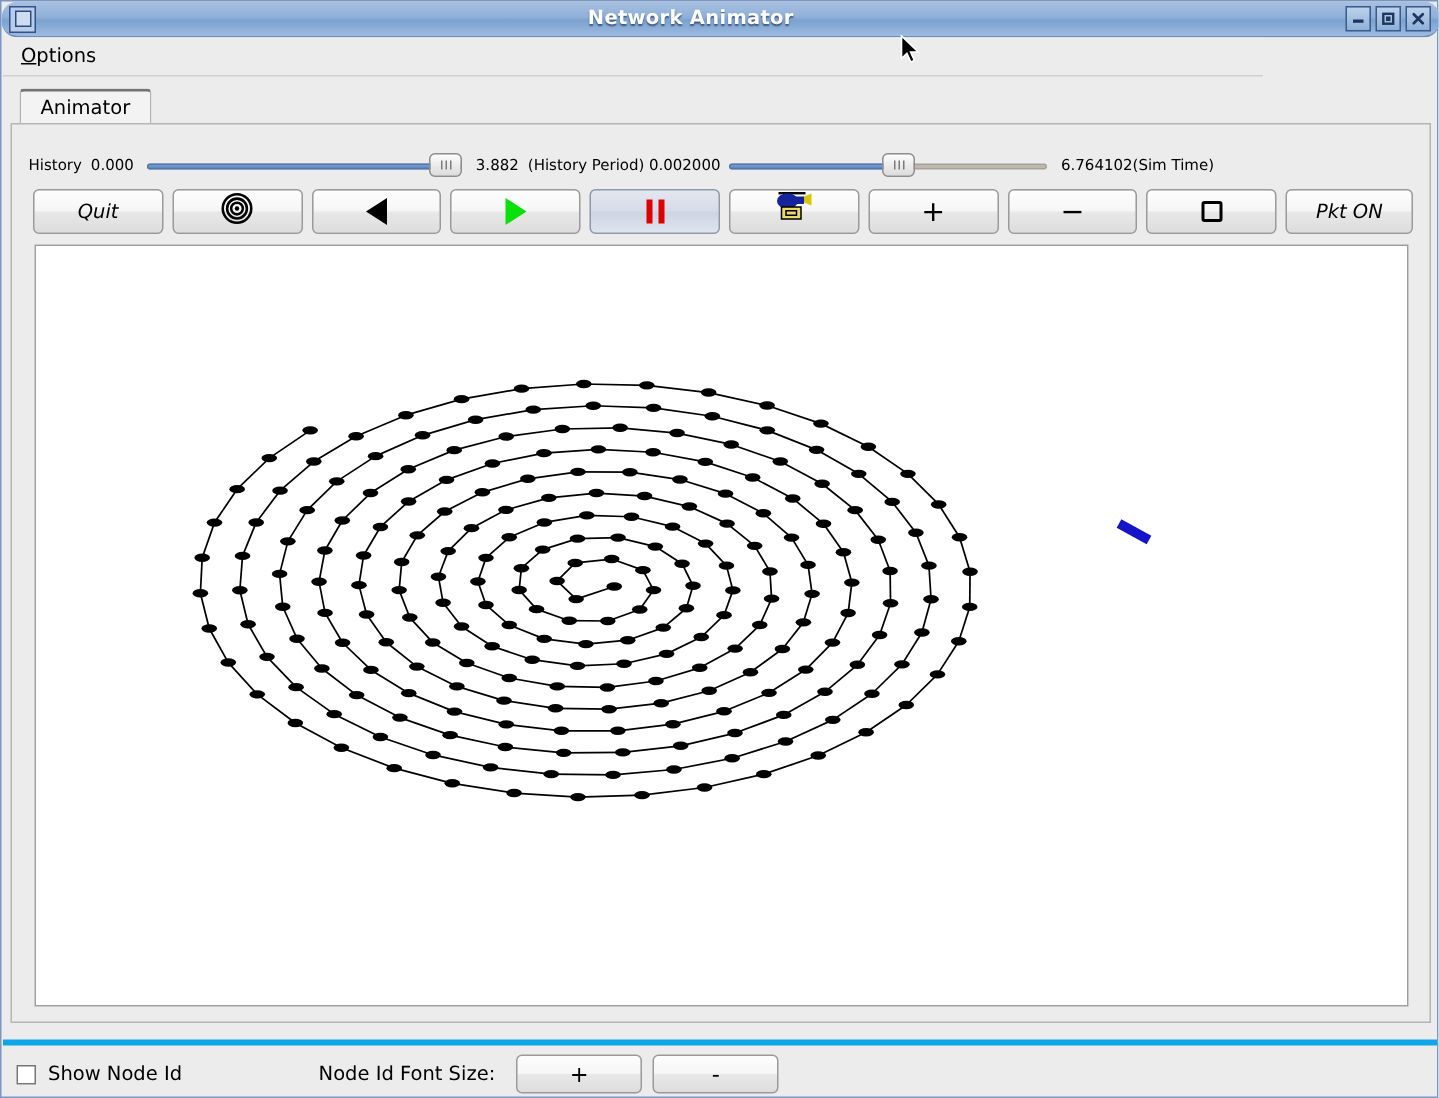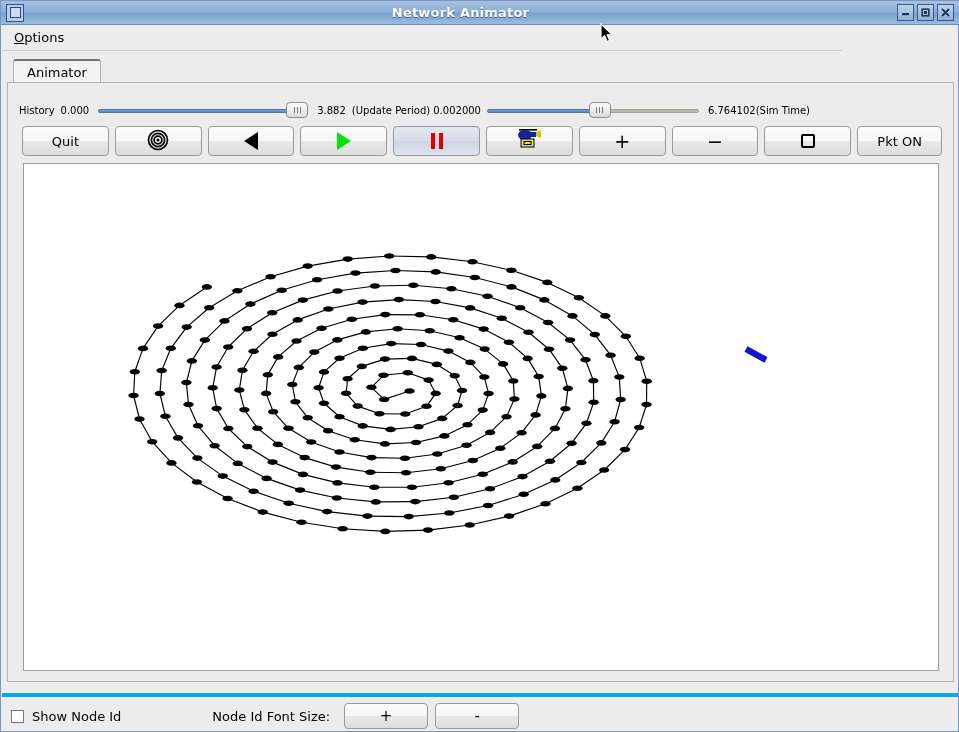--- a/index.html
+++ b/index.html
@@ -17,21 +17,21 @@
     box-sizing: border-box;
   }
 
   
   .titlebar {
     position: absolute; left: 0; top: 0;
     width: 959px; height: 24px;
     background: linear-gradient(to bottom, #a8c0e0 0%, #8fb0d8 45%, #7ba2d0 55%, #9dbbdf 100%);
     border-bottom: 1px solid #6b8cbb;
     box-sizing: border-box;
-    display: flex; align-items: center;
+    display: flex; align-items: center; border-radius: 11px;
   }
   .tb-icon {
     width: 18px; height: 18px; margin-left: 5px;
     border: 1px solid #33518a;
     background: #b9cde8;
     box-sizing: border-box;
     display: flex; align-items: center; justify-content: center;
   }
   .tb-icon i {
     display: block; width: 9px; height: 9px;
@@ -134,21 +134,21 @@
   #slider-history .fill { width: 192px; }
   #slider-history .knob { left: 188px; }
   #slider-update { width: 212px; }
   #slider-update .fill { width: 108px; }
   #slider-update .knob { left: 102px; }
 
   
   .toolbar {
     position: absolute; left: 14px; top: 41px;
     width: 920px; height: 34px;
-    display: flex; align-items: center; gap: 6px;
+    display: flex; align-items: center; gap: 6px; font-style: italic;
   }
   .tbtn {
     height: 30px;
     background: linear-gradient(to bottom,#fdfdfd 0%,#f6f6f6 48%,#e8e8e8 52%,#dddddd 100%);
     border: 1px solid #9a9a9a;
     border-radius: 4px;
     box-sizing: border-box;
     display: flex; align-items: center; justify-content: center;
     font-size: 13px; color: #000;
   }
@@ -245,21 +245,21 @@
       <div class="slider" id="slider-history">
         <div class="track"></div>
         <div class="fill"></div>
         <div class="knob">
             <b></b>
             <b></b>
             <b></b>
           </div>
       </div>
       <span class="lbl">3.882</span>
-      <span class="lbl">(Update Period)</span>
+      <span class="lbl">(History Period)</span>
       <span>0.002000</span>
       <div class="slider" id="slider-update">
         <div class="track"></div>
         <div class="fill"></div>
         <div class="knob">
             <b></b>
             <b></b>
             <b></b>
           </div>
       </div>

